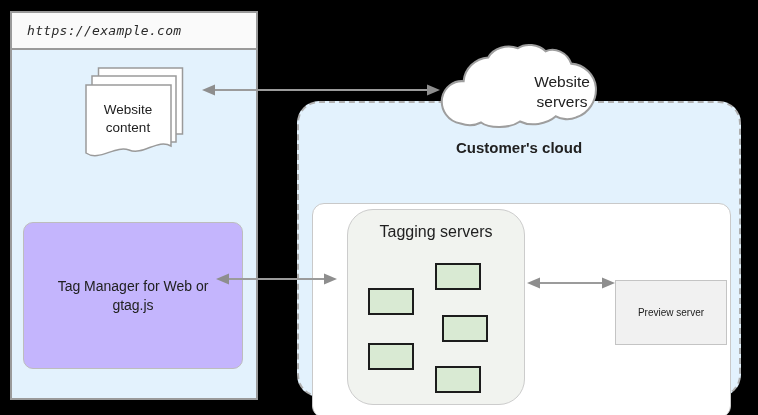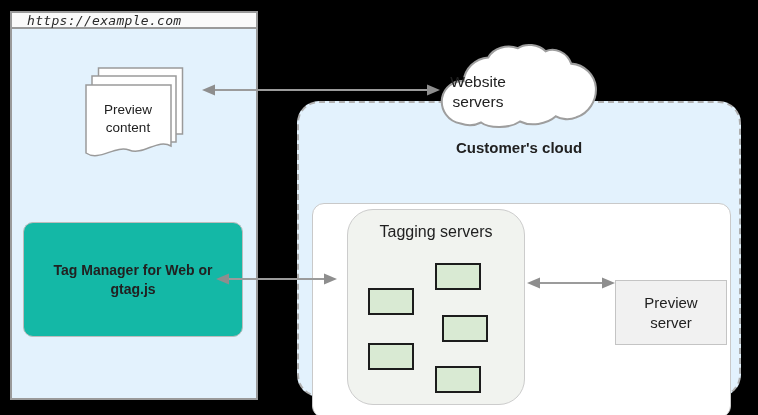--- a/index.html
+++ b/index.html
@@ -16,21 +16,21 @@
 
   
   .browser-window {
     position: absolute;
     left: 10px; top: 11px;
     width: 248px; height: 389px;
     border: 2px solid #9a9a9a;
     background: #e3f2fd;
   }
   .url-bar {
-    height: 16px;
+    height: 37px;
     background: #fafafa;
     border-bottom: 2px solid #9a9a9a;
     display: flex;
     align-items: center;
     padding-left: 15px;
     font-family: "DejaVu Sans Mono", "Liberation Mono", monospace;
     font-style: italic;
     font-size: 13px;
     color: #2b2b2b;
     letter-spacing: 0.3px;
@@ -44,28 +44,27 @@
     position: absolute;
     left: 73px; top: 88px;
     width: 86px;
     text-align: center;
     font-size: 13.5px;
     line-height: 18px;
   }
   .tag-manager-box {
     position: absolute;
     left: 11px; top: 209px;
-    width: 220px; height: 115px;
-    background: #14b8a6;
+    width: 220px; height: 147px;
+    background: #c4b5fd;
     border: 1.5px solid #bdbdbd;
     border-radius: 10px;
     display: flex;
     align-items: center;
     justify-content: center;
-    font-weight: bold;
   }
   .tag-manager-box span {
     display: block;
     width: 180px;
     text-align: center;
     font-size: 14px;
     line-height: 19px;
   }
 
   
@@ -132,38 +131,38 @@
     background: #f1f1f1;
     border: 1.5px solid #c4c4c4;
     display: flex;
     align-items: center;
     justify-content: center;
   }
   .preview-server-box span {
     display: block;
     width: 70px;
     text-align: center;
-    font-size: 15px;
+    font-size: 10px;
     line-height: 20px;
   }
 
   
   .cloud-svg {
     position: absolute;
     left: 438px; top: 43px;
     width: 164px; height: 95px;
     z-index: 5;
   }
   .cloud-label {
     position: absolute;
     left: 438px; top: 72px;
     width: 164px;
     z-index: 6;
     display: flex;
-    justify-content: flex-start;
+    justify-content: flex-end;
   }
   .cloud-label span {
     display: block;
     width: 80px;
     text-align: center;
     font-size: 15.5px;
     line-height: 20px;
   }
 
   
@@ -180,21 +179,21 @@
   <div class="browser-window">
     <div class="url-bar">
       <span>https://example.com</span>
     </div>
 
     <svg class="page-stack-svg" viewBox="0 0 99 96">
       <rect x="13.5" y="1" width="84" height="66" fill="#ffffff" stroke="#9a9a9a" stroke-width="1.5"></rect>
       <rect x="7" y="9" width="84" height="66" fill="#ffffff" stroke="#9a9a9a" stroke-width="1.5"></rect>
       <path d="M1 18 H86 V79 C 73 71, 58 89, 44 83 C 30 78, 14 95, 1 86 Z" fill="#ffffff" stroke="#9a9a9a" stroke-width="1.5"></path>
     </svg>
-    <div class="website-content-label">Preview content</div>
+    <div class="website-content-label">Website content</div>
 
     <div class="tag-manager-box">
       <span>Tag Manager for Web or gtag.js</span>
     </div>
   </div>
 
   <div class="customer-cloud">
     <div class="customer-cloud-label">Customer's cloud</div>
 
     <div class="inner-panel">

